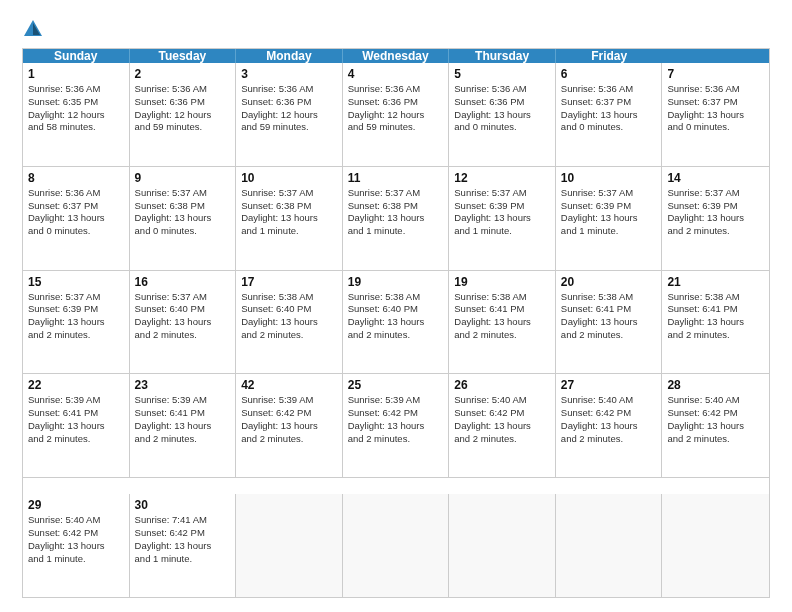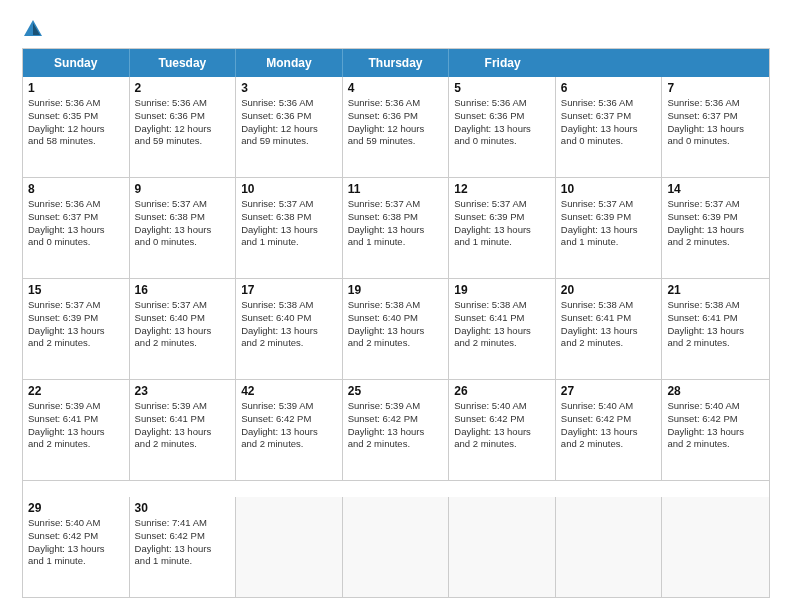--- a/index.html
+++ b/index.html
@@ -63,21 +63,21 @@
     .cal-header {
       display: grid;
       grid-template-columns: repeat(7, 1fr);
       background: #2e86c1;
     }
     .cal-header-cell {
       color: #fff;
       font-size: 12px;
       font-weight: bold;
       text-align: center;
-      padding: 7px 2px;
+      padding: 0 2px;
       border-right: 1px solid #5ba3d0;
     }
     .cal-header-cell:last-child { border-right: none; }
     .cal-body {
       flex: 1;
       display: flex;
       flex-direction: column;
     }
     .cal-row {
       display: grid;
@@ -128,20 +128,21 @@
       <div class="main-title"></div>
       <div class="subtitle"></div>
     </div>
   </div>
 
   <div class="calendar">
     <div class="cal-header" id="cal-header-row">
         <div class="cal-header-cell">Sunday</div>
         <div class="cal-header-cell">Tuesday</div>
         <div class="cal-header-cell">Monday</div>
+        <div class="cal-header-cell">Wednesday</div>
         <div class="cal-header-cell">Thursday</div>
         <div class="cal-header-cell">Friday</div>
       </div>
     <div class="cal-body" id="cal-body">
         <div class="cal-row">
           <div class="cal-cell">
             <span class="day-num">1</span>
             <span class="cell-line">Sunrise: 5:36 AM</span>
             <span class="cell-line">Sunset: 6:35 PM</span>
             <span class="cell-line">Daylight: 12 hours</span>

